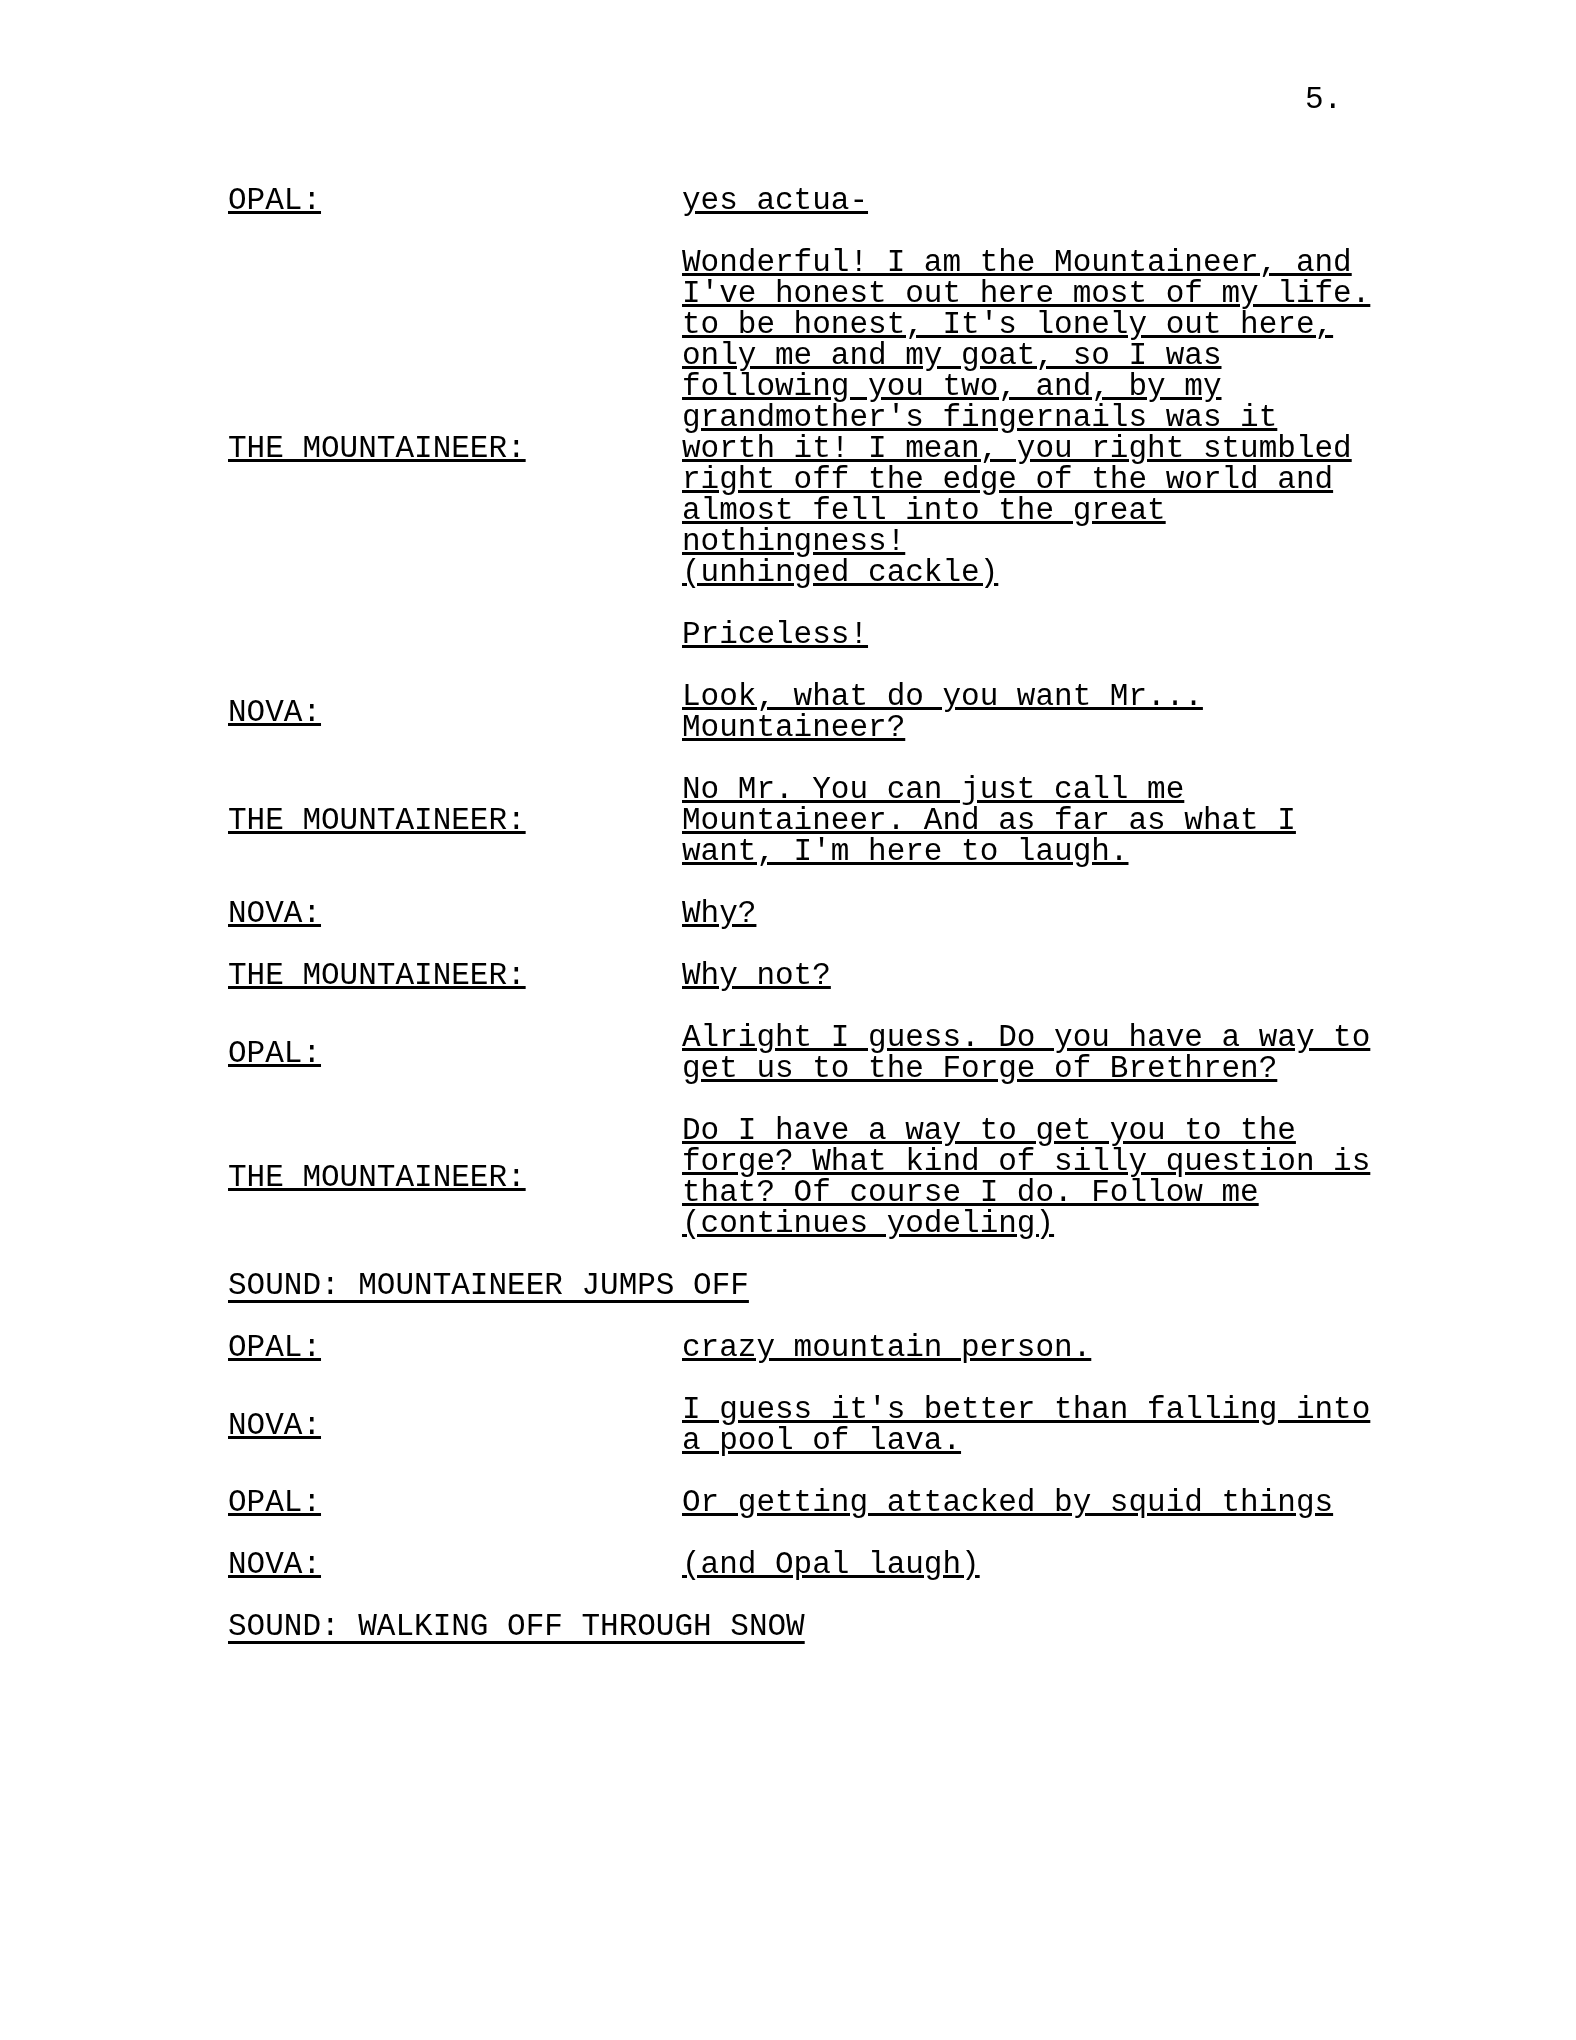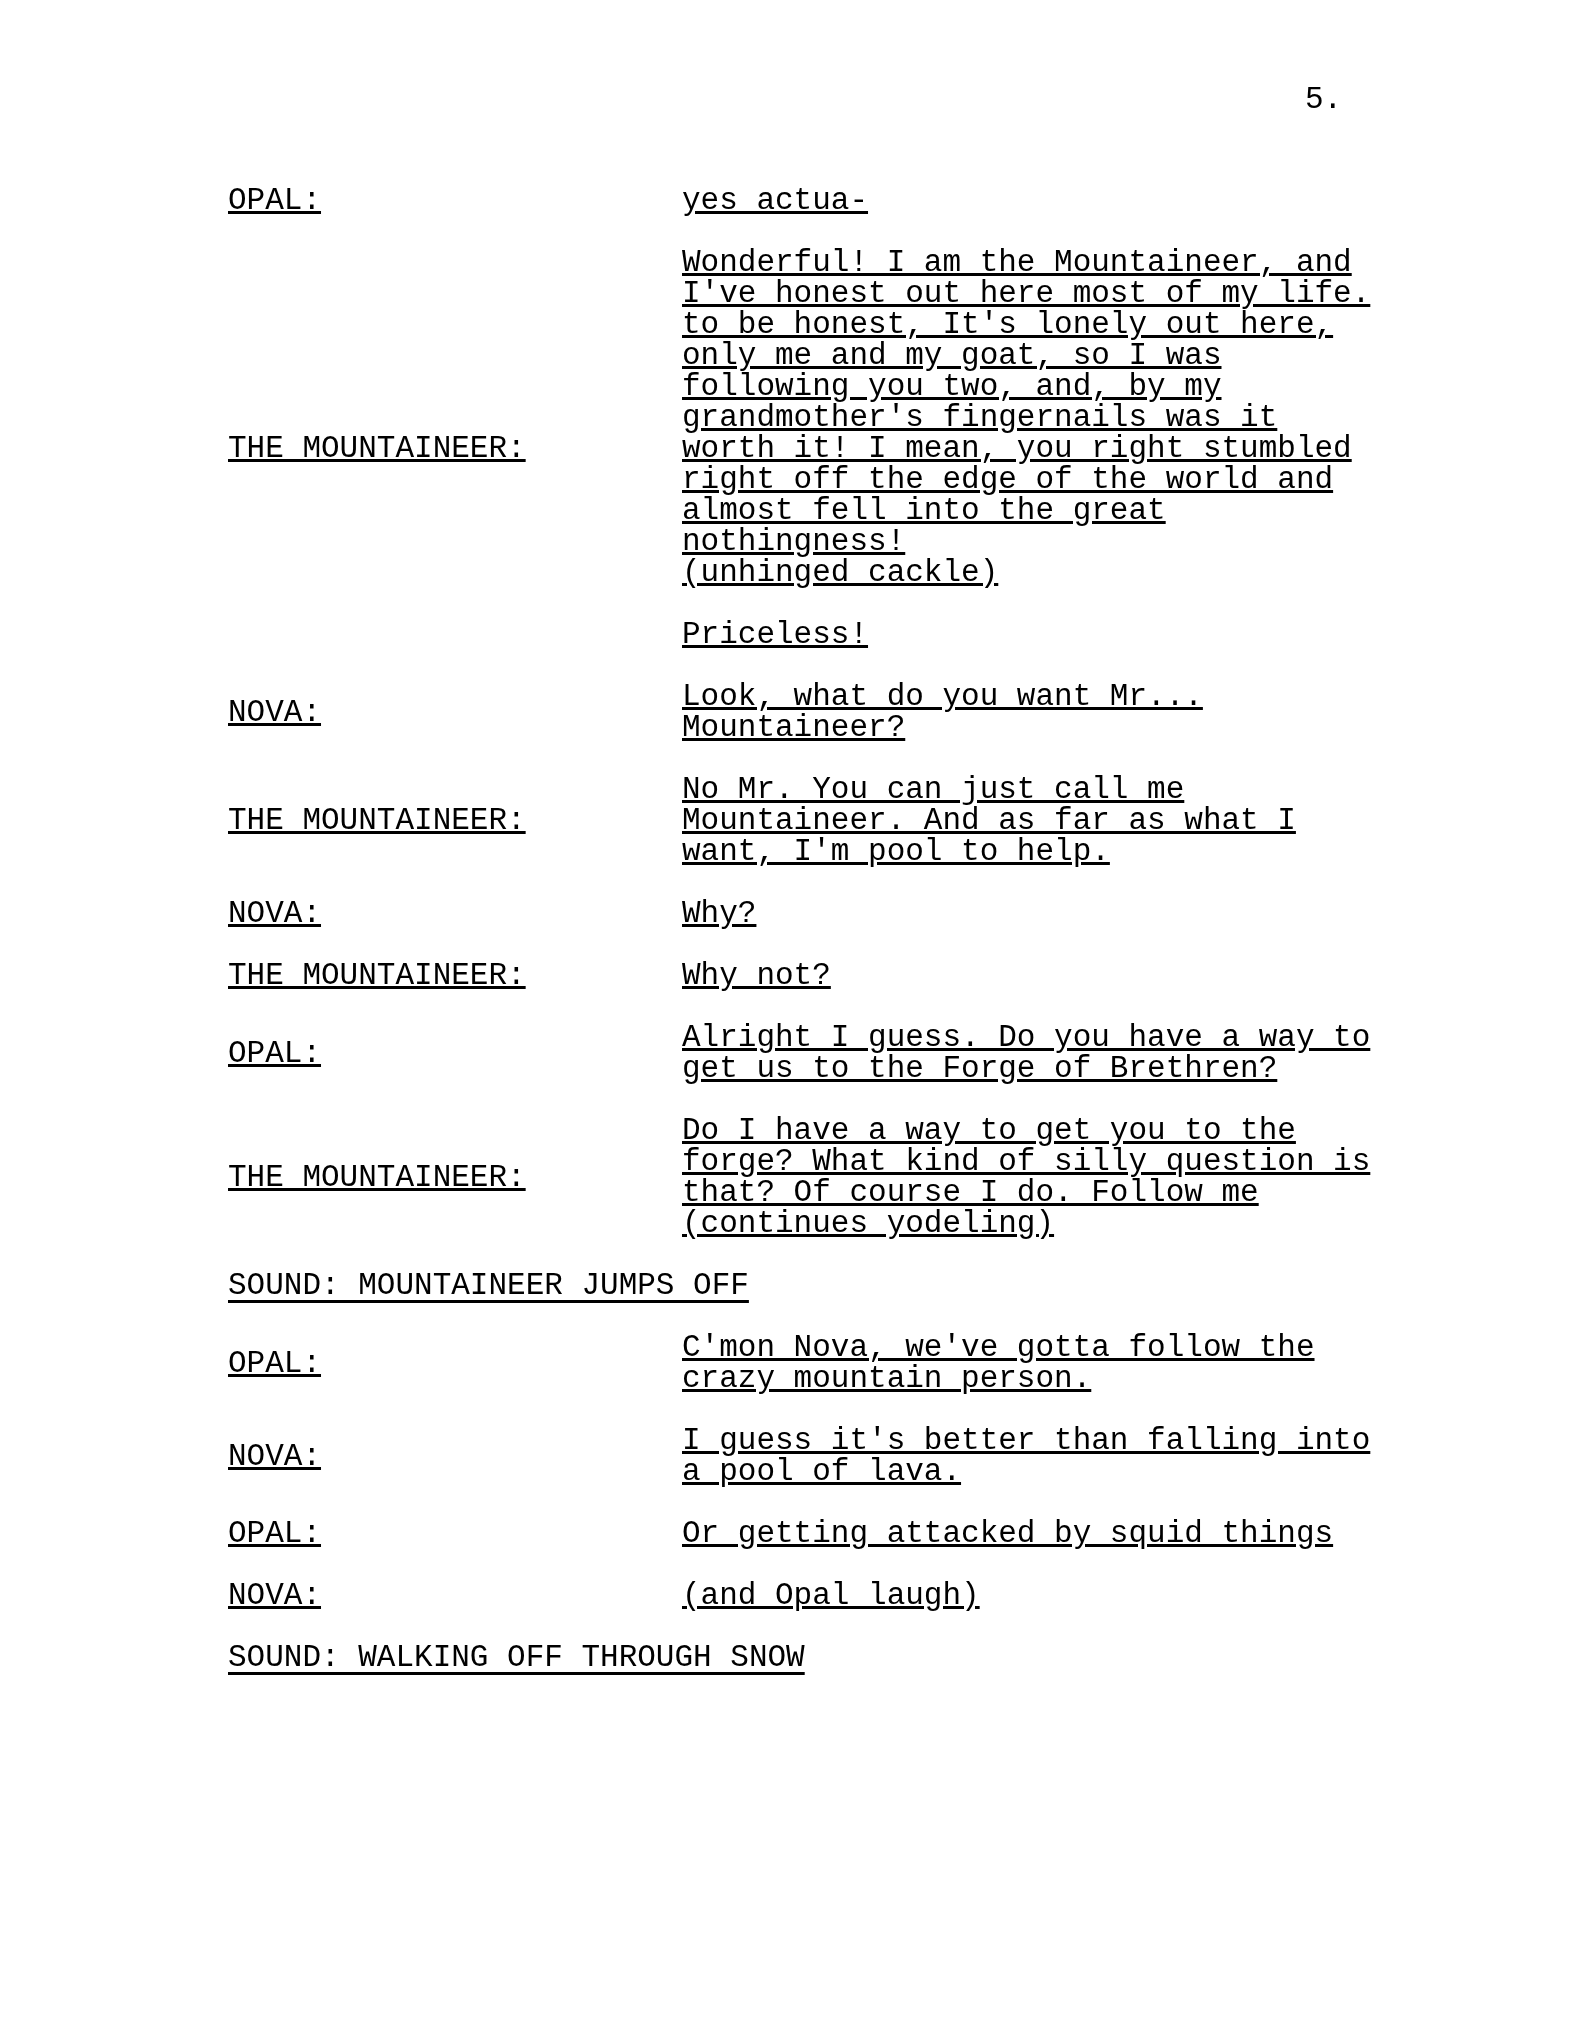--- a/index.html
+++ b/index.html
@@ -93,21 +93,21 @@
         <div class="lines">
           <div class="line">Look, what do you want Mr...</div>
           <div class="line">Mountaineer?</div>
         </div>
       </div>
       <div class="block">
         <div class="speaker">THE MOUNTAINEER:</div>
         <div class="lines">
           <div class="line">No Mr. You can just call me</div>
           <div class="line">Mountaineer. And as far as what I</div>
-          <div class="line">want, I'm pool to help.</div>
+          <div class="line">want, I'm here to laugh.</div>
         </div>
       </div>
       <div class="block">
         <div class="speaker">NOVA:</div>
         <div class="lines">
           <div class="line">Why?</div>
         </div>
       </div>
       <div class="block">
         <div class="speaker">THE MOUNTAINEER:</div>
@@ -128,21 +128,20 @@
           <div class="line">Do I have a way to get you to the</div>
           <div class="line">forge? What kind of silly question is</div>
           <div class="line">that? Of course I do. Follow me</div>
           <div class="line">(continues yodeling)</div>
         </div>
       </div>
       <div class="sound">SOUND: MOUNTAINEER JUMPS OFF</div>
       <div class="block">
         <div class="speaker">OPAL:</div>
         <div class="lines">
-          <div class="line">C'mon Nova, we've gotta follow the</div>
           <div class="line">crazy mountain person.</div>
         </div>
       </div>
       <div class="block">
         <div class="speaker">NOVA:</div>
         <div class="lines">
           <div class="line">I guess it's better than falling into</div>
           <div class="line">a pool of lava.</div>
         </div>
       </div>

